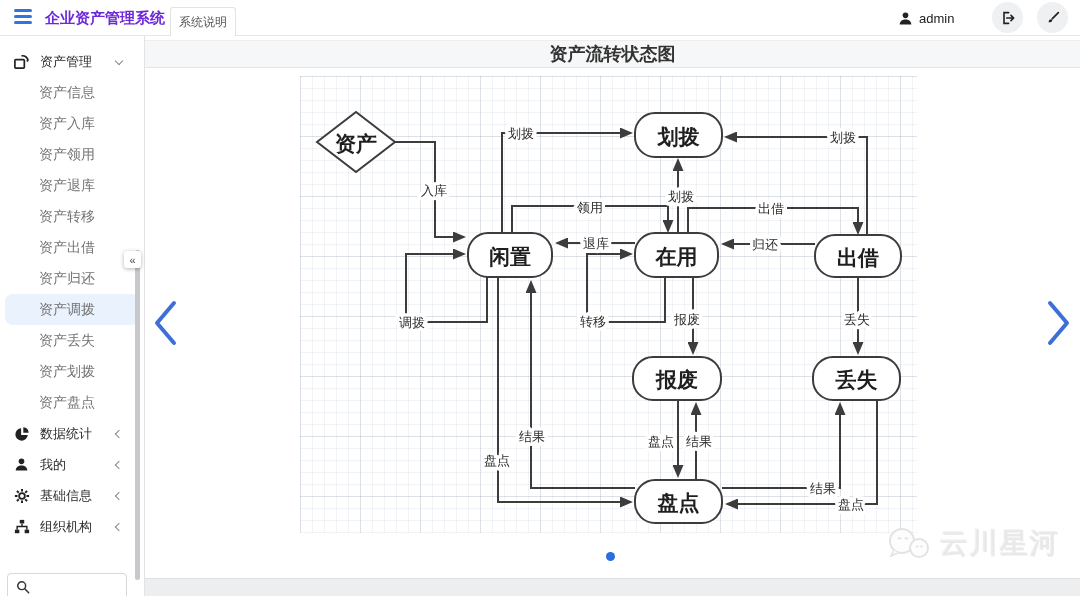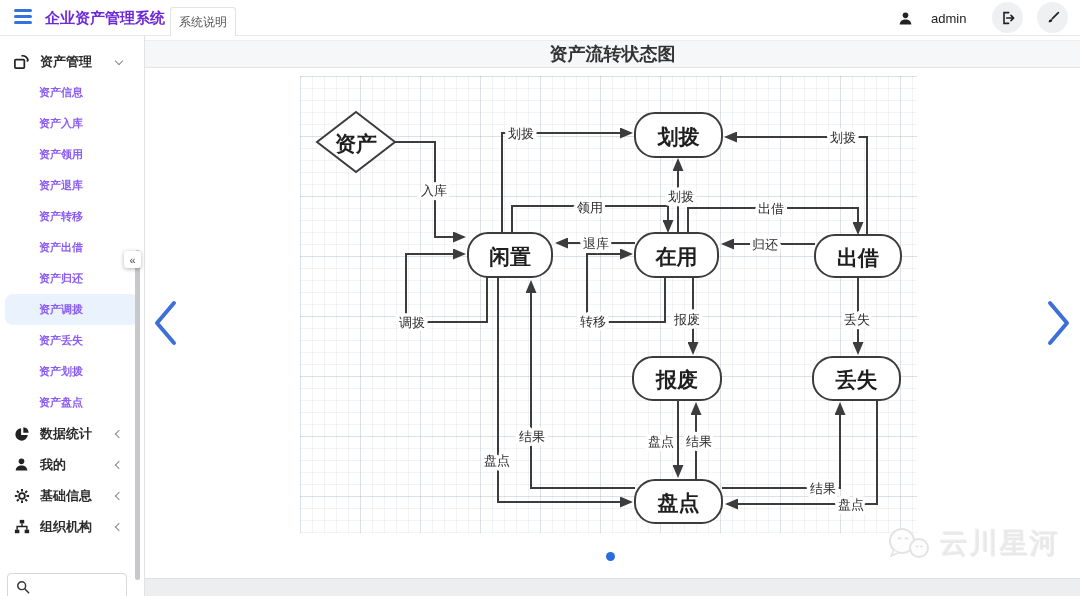--- a/index.html
+++ b/index.html
@@ -9,40 +9,40 @@
 
   
   .navbar { position:absolute; left:0; top:0; width:1080px; height:36px; background:#fff;
     border-bottom:1px solid #e7e7e7; z-index:10; }
   .hamburger { position:absolute; left:14px; top:9px; width:20px; height:18px; cursor:pointer; }
   .hamburger i { display:block; width:18px; height:3px; background:#3273dc; border-radius:2px; margin-bottom:3px; }
   .app-title { position:absolute; left:45px; top:9px; font-size:15px; font-weight:bold; color:#6d28d9; }
   .sys-tab { position:absolute; left:170px; top:7px; width:66px; height:29px; background:#fff;
     border:1px solid #e3e3e3; border-bottom:none; border-radius:3px 3px 0 0;
     display:flex; align-items:center; justify-content:center; font-size:12px; color:#555; }
-  .user-box { position:absolute; left:898px; top:0; height:36px; display:flex; align-items:center; gap:18px; }
+  .user-box { position:absolute; left:898px; top:0; height:36px; display:flex; align-items:center; gap:6px; }
   .user-box span { font-size:13px; color:#222; }
   .circle-btn { position:absolute; top:2px; width:31px; height:31px; border-radius:50%;
     background:#eef0f2; display:flex; align-items:center; justify-content:center; cursor:pointer; }
   .circle-btn.logout { left:992px; }
   .circle-btn.theme  { left:1037px; }
 
   
   .sidebar { position:absolute; left:0; top:36px; width:145px; height:560px; background:#fff;
     border-right:1px solid #e3e3e3; z-index:8; }
-  .menu { padding-top:10px;font-weight:bold; }
+  .menu { padding-top:10px; }
   .menu-row { position:relative; height:31px; display:flex; align-items:center; cursor:pointer; }
   .menu-row .gicon { position:absolute; left:13px; width:17px; height:17px; display:flex; align-items:center; justify-content:center; }
   .menu-row .glabel { position:absolute; left:40px; font-size:13px; color:#2b2b2b; }
   .chev { position:absolute; right:22px; width:6px; height:6px;
     border-right:1.6px solid #888; border-bottom:1.6px solid #888; }
   .chev.down { transform:rotate(45deg); top:12px; }
   .chev.left { transform:rotate(135deg); top:13px; }
   .menu-child { height:31px; display:flex; align-items:center; padding-left:34px;
-    font-size:11px; color:#8b5cf6; cursor:pointer; margin:0 5px; border-radius:8px; }
+    font-size:14px; color:#737373; cursor:pointer; margin:0 5px; border-radius:8px; }
   .menu-child.selected { background:#e9f2fd; }
   .side-search { position:absolute; left:7px; top:537px; width:120px; height:28px; background:#fff;
     border:1px solid #d8d8d8; border-radius:4px; display:flex; align-items:center; padding-left:8px; }
   .side-scrollthumb { position:absolute; left:135px; top:214px; width:5px; height:330px;
     background:#c6c8cb; border-radius:3px; z-index:9; }
   .collapse-btn { position:absolute; left:124px; top:251px; width:17px; height:17px; background:#fff;
     border-radius:3px; box-shadow:0 1px 4px rgba(0,0,0,.3); display:flex; align-items:center;
     justify-content:center; font-size:11px; color:#444; cursor:pointer; z-index:12; }
 
   

